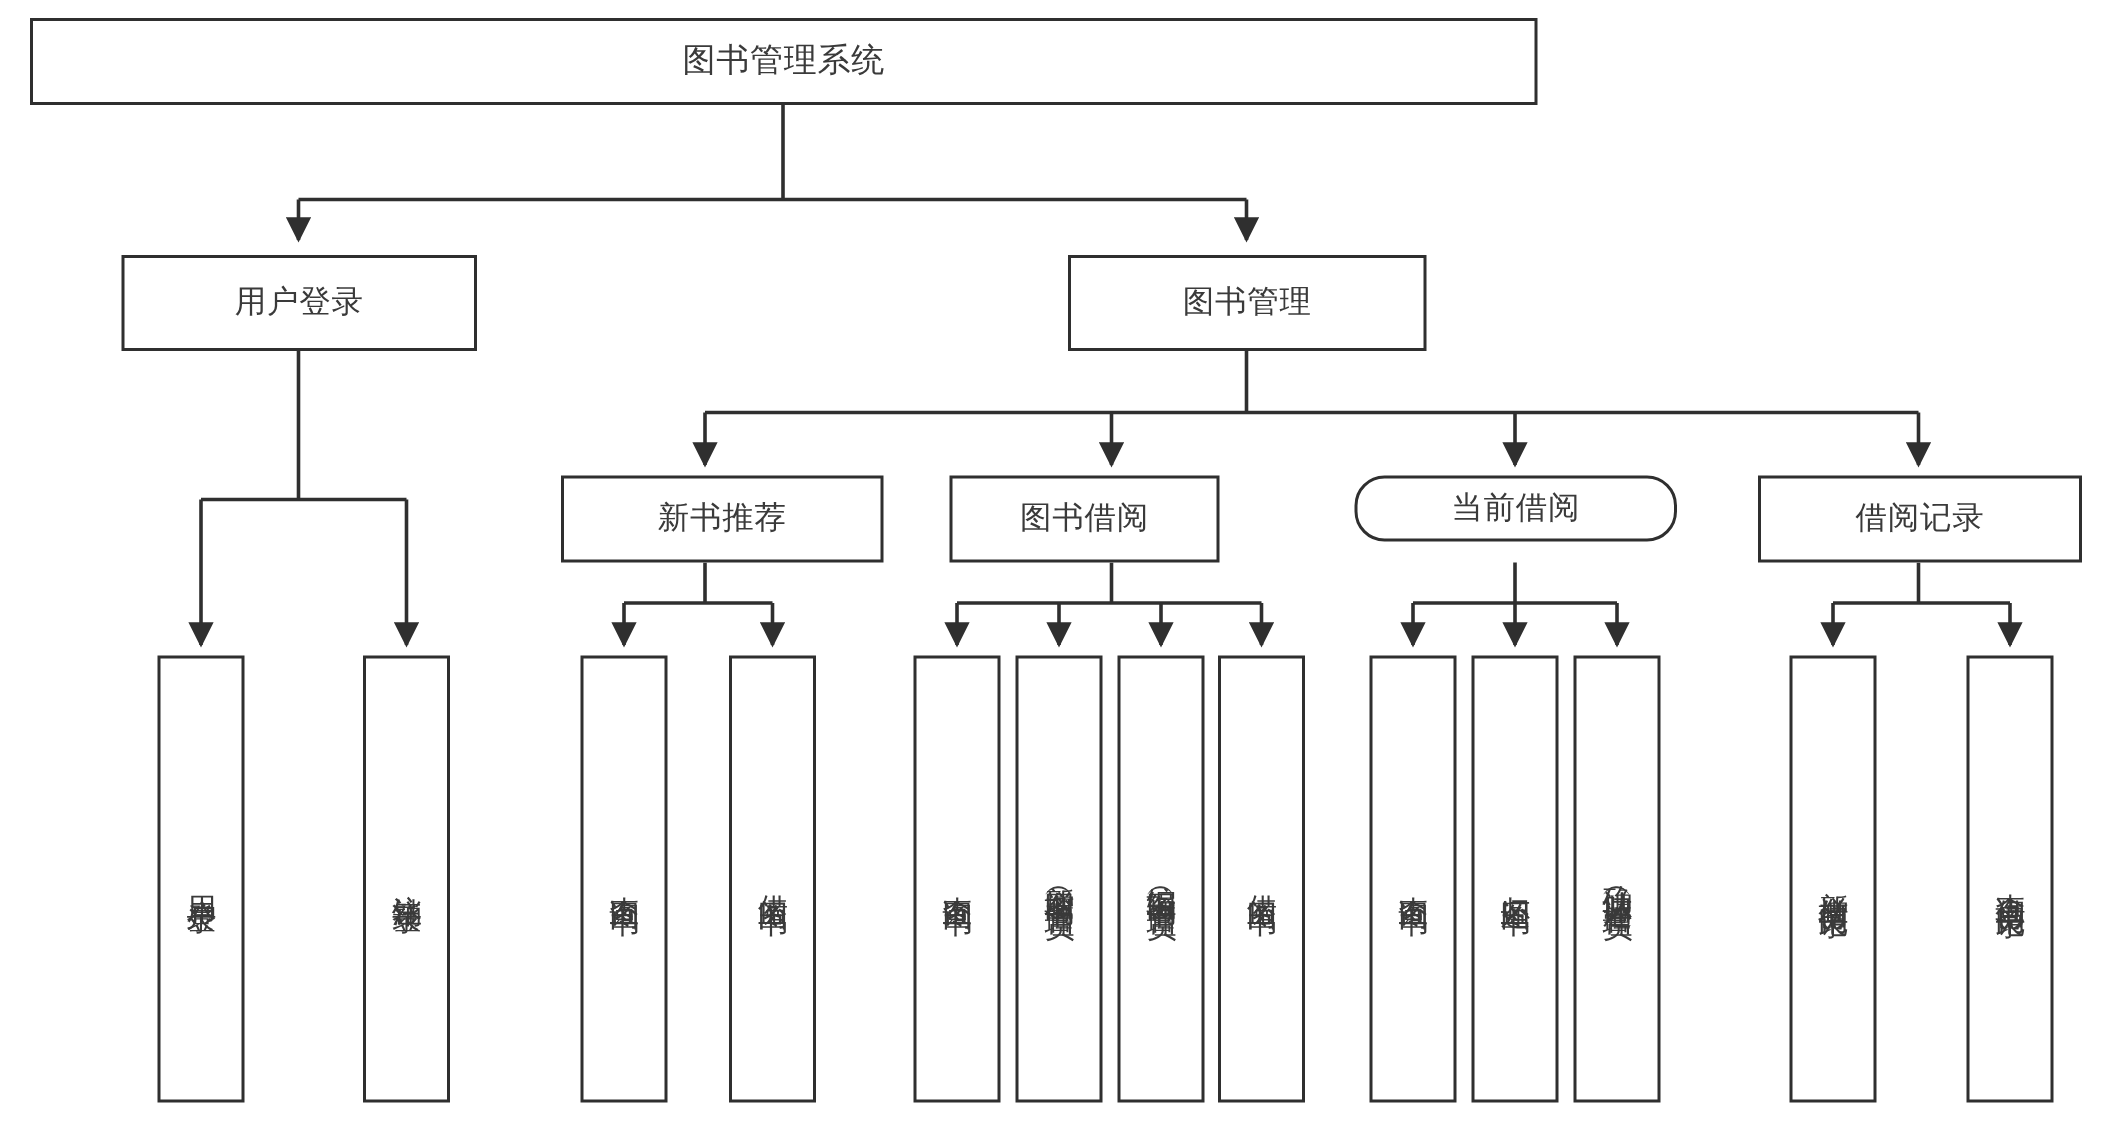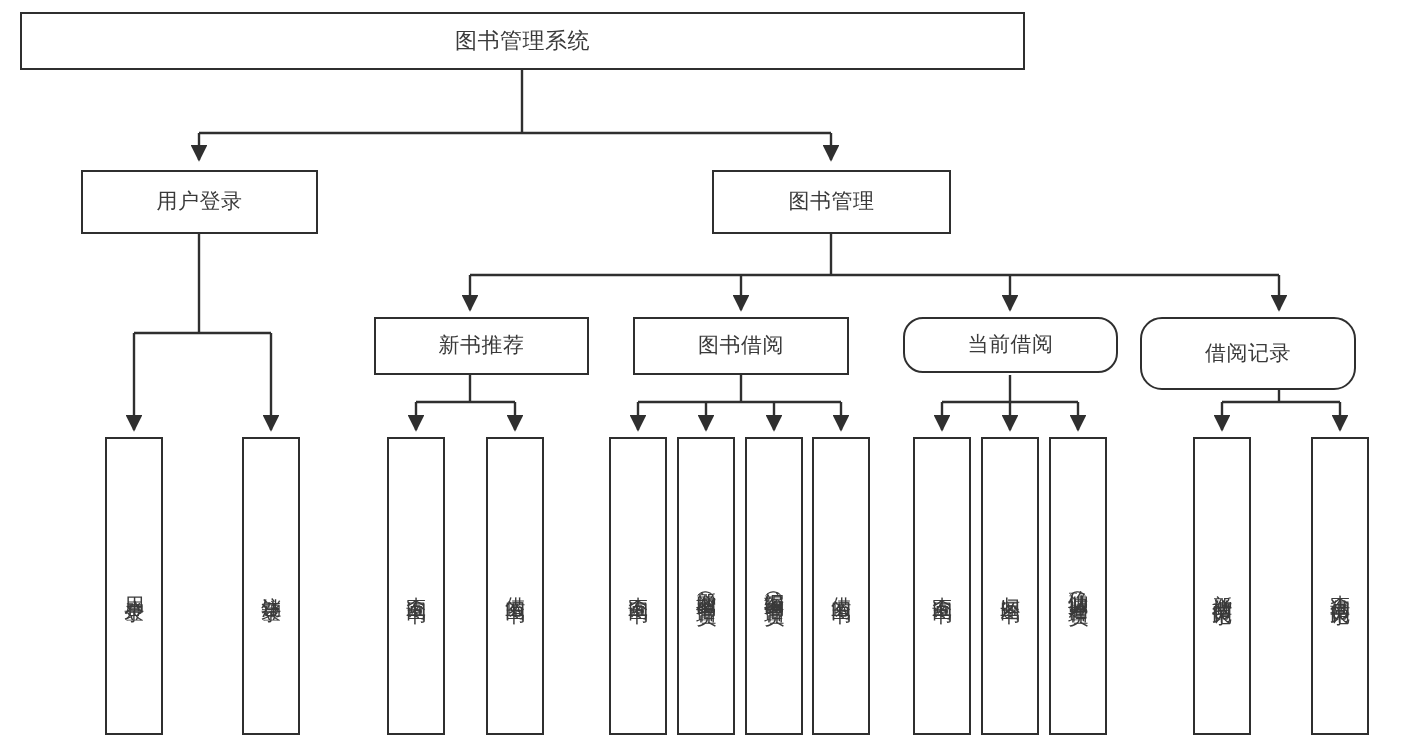--- a/index.html
+++ b/index.html
@@ -128,29 +128,29 @@
   </div>
 
   <div class="node" style="left:712px; top:170px; width:239px; height:64px;">
     <span class="node-label">图书管理</span>
   </div>
 
   <div class="node" style="left:363px; top:317px; width:215px; height:58px;margin-left:11px;">
     <span class="node-label">新书推荐</span>
   </div>
 
-  <div class="node" style="left:633px; top:317px; width:216px; height:58px;">
+  <div class="node" style="left:633px; top:317px; width:180px; height:58px;">
     <span class="node-label">图书借阅</span>
   </div>
 
-  <div class="node" style="left:903px; top:317px; width:215px; height:56px;border-radius:20px;">
+  <div class="node" style="left:903px; top:317px; width:215px; height:44px;border-radius:20px;">
     <span class="node-label">当前借阅</span>
   </div>
 
-  <div class="node" style="left:1140px; top:317px; width:216px; height:73px;border-radius:22px;">
+  <div class="node" style="left:1172px; top:317px; width:216px; height:58px;">
     <span class="node-label">借阅记录</span>
   </div>
 
   <div class="node leaf" style="left:105px; top:437px; width:58px; height:298px;">
     <span class="node-label">用户登录</span>
   </div>
   <div class="node leaf" style="left:242px; top:437px; width:58px; height:298px;">
     <span class="node-label">注销登录</span>
   </div>
 

